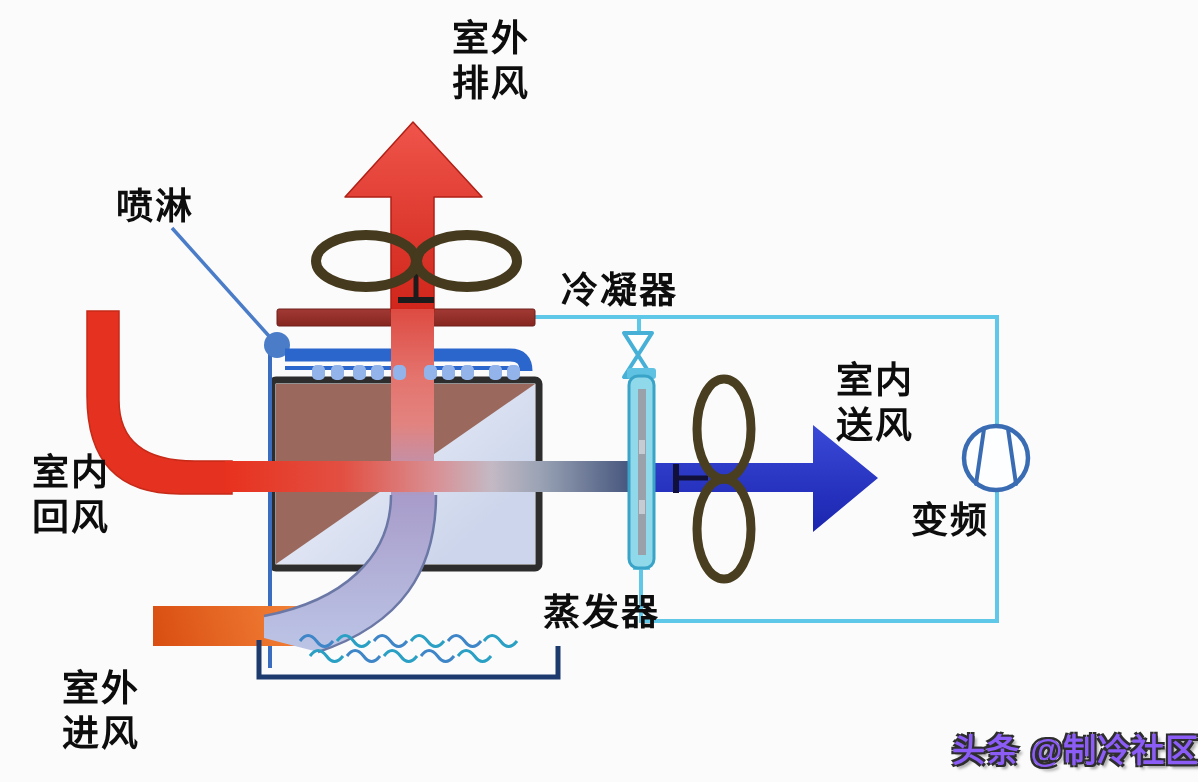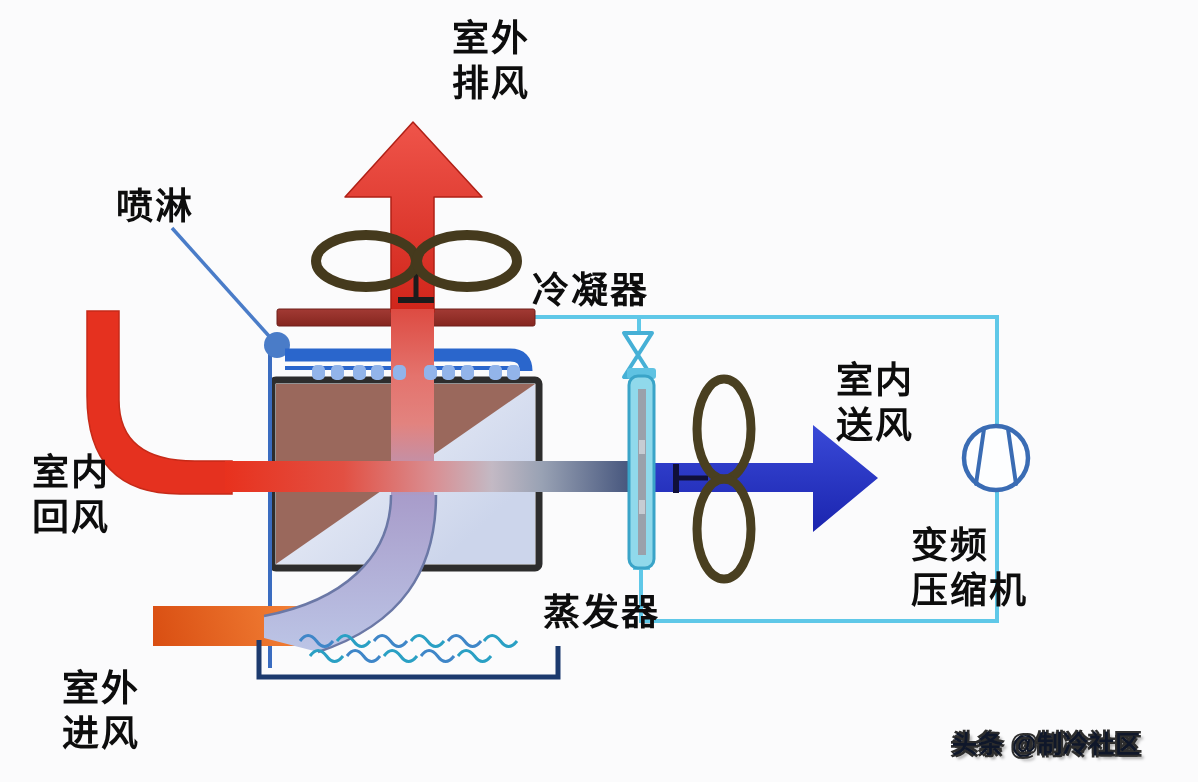--- a/index.html
+++ b/index.html
@@ -2,21 +2,21 @@
 <html lang="zh-CN"><head>
 <meta charset="utf-8">
 <style>
   html,body{margin:0;padding:0;background:#ffffff;}
   .stage{position:relative;width:1198px;height:782px;background:#fbfbfc;overflow:hidden;
          font-family:"Liberation Sans",sans-serif;}
   .stage svg{position:absolute;left:0;top:0;}
   .lbl{position:absolute;font-weight:900;font-size:37px;line-height:45px;color:#0d0d0d;
        letter-spacing:2px;white-space:nowrap;}
   .lbl .line{display:block;}
-  .watermark{position:absolute;font-weight:700;font-size:25px;letter-spacing:1px;color:#0f172a;
+  .watermark{position:absolute;font-weight:700;font-size:33px;letter-spacing:1px;color:#8b5cf6;
        white-space:nowrap;
        text-shadow:2px 2px 0 #2e2e2e,-2px -2px 0 #2e2e2e,2px -2px 0 #2e2e2e,-2px 2px 0 #2e2e2e,
                    4px 4px 3px rgba(0,0,0,.35);}
 </style>
 </head>
 <body>
 
 <div class="stage">
 
 <svg width="1198" height="782" viewBox="0 0 1198 782">
@@ -160,32 +160,31 @@
 
 <div class="lbl" style="left:452px;top:16px;">
   <span class="line">室外</span>
   <span class="line">排风</span>
 </div>
 
 <div class="lbl" style="left:116px;top:184px;">
   <span class="line">喷淋</span>
 </div>
 
-<div class="lbl" style="left:532px;top:268px;">
+<div class="lbl" style="left:561px;top:268px;">
   <span class="line">冷凝器</span>
 </div>
 
 <div class="lbl" style="left:836px;top:358px;">
   <span class="line">室内</span>
   <span class="line">送风</span>
 </div>
 
-<div class="lbl" style="left:911px;top:523px;">
+<div class="lbl" style="left:911px;top:498px;">
   <span class="line">变频</span>
-  <span class="line">压缩机</span>
 </div>
 
 <div class="lbl" style="left:543px;top:590px;">
   <span class="line">蒸发器</span>
 </div>
 
 <div class="lbl" style="left:32px;top:450px;">
   <span class="line">室内</span>
   <span class="line">回风</span>
 </div>

